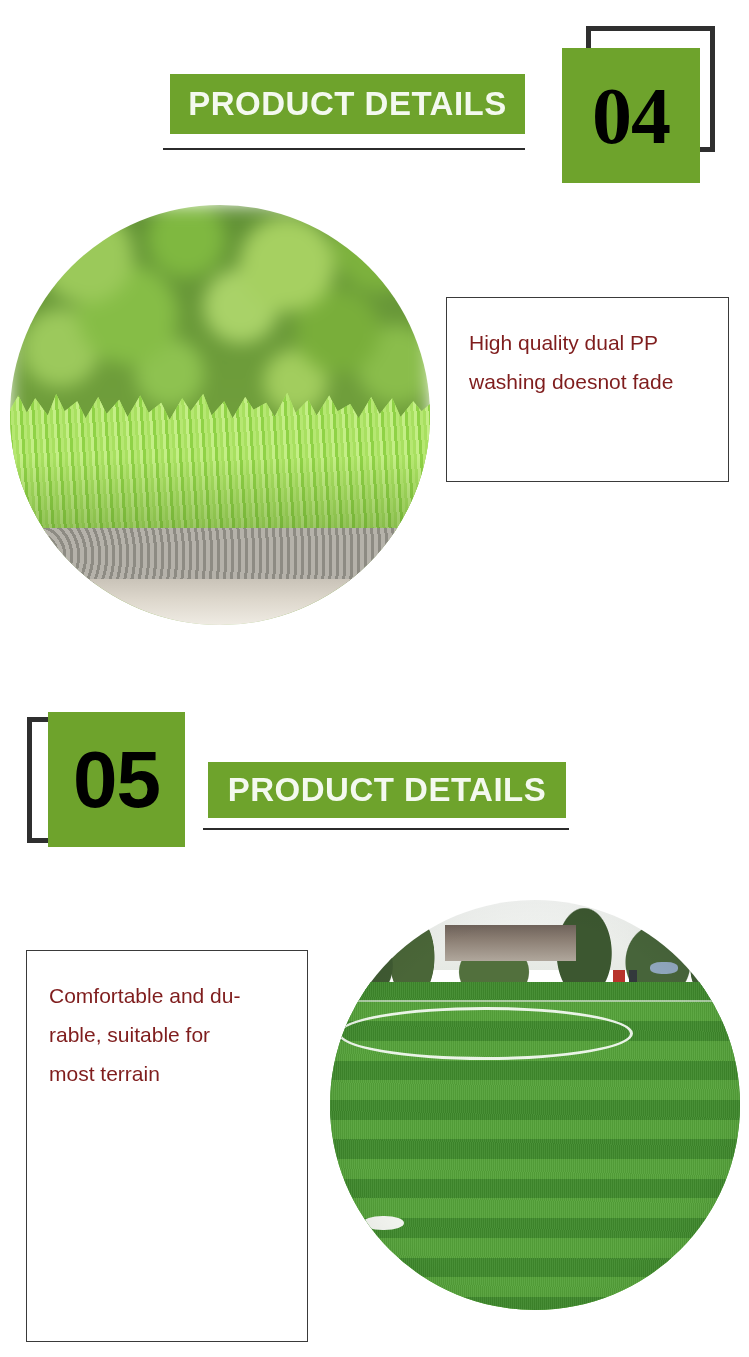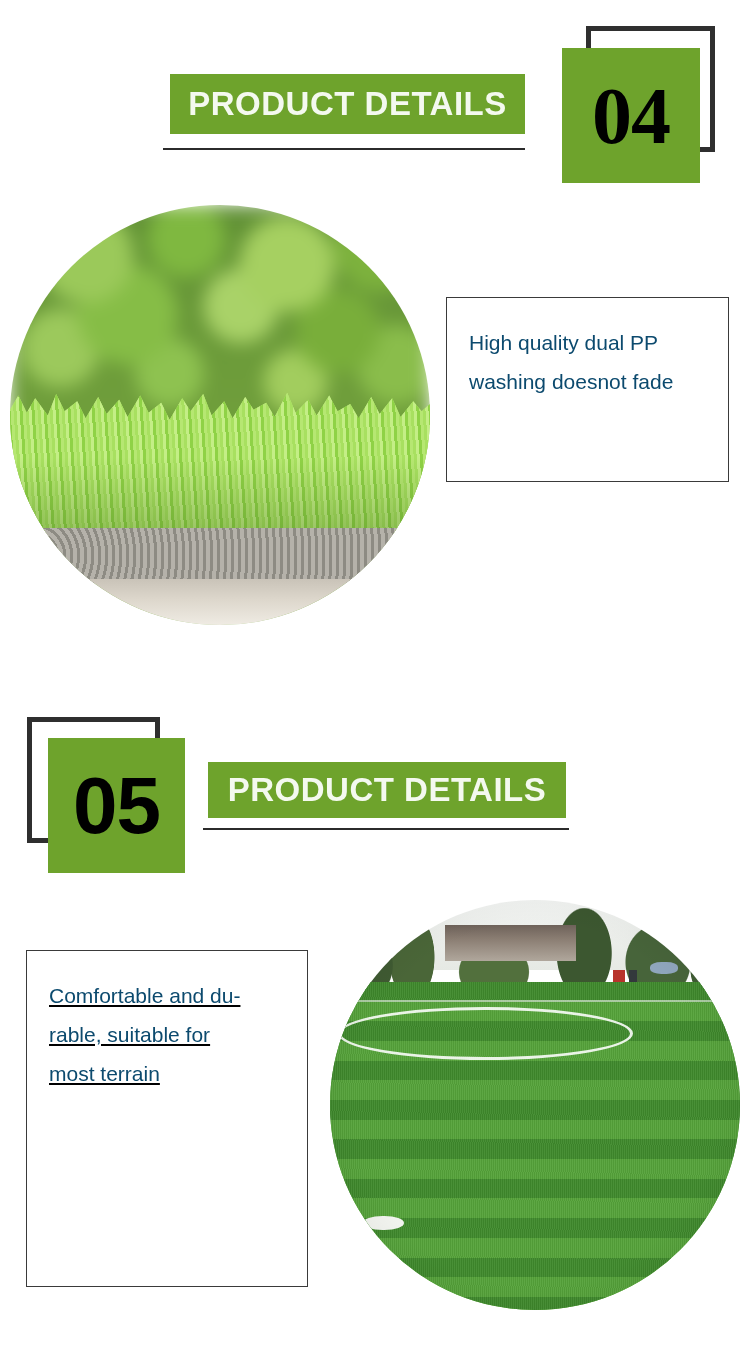--- a/index.html
+++ b/index.html
@@ -63,21 +63,21 @@
   }
 
   
   .text-box {
     position: absolute;
     border: 1px solid #3a3a3a;
     background: #ffffff;
     padding: 26px 22px 0 22px;
   }
   .text-box p {
-    color: #0c4a6e;
+    color: #7f1d1d;
     font-size: 21px;
     line-height: 1.85;
     white-space: pre-line;
   }
 
   
   .photo-circle {
     position: absolute;
     border-radius: 50%;
     overflow: hidden;
@@ -265,31 +265,31 @@
       <p>High quality dual PP
 washing doesnot fade</p>
     </div>
 
   </div>
 
   <div>
 
     <div class="badge-outline" style="left:27px; top:717px; width:133px; height:126px;"></div>
 
-    <div class="badge-square" style="left:48px; top:738px; width:137px; height:135px;">
+    <div class="badge-square" style="left:48px; top:712px; width:137px; height:135px;">
       <span>05</span>
     </div>
 
     <div class="title-bar" style="left:208px; top:762px; width:358px; height:56px;">
       <span>PRODUCT DETAILS</span>
     </div>
 
     <div class="title-underline" style="left:203px; top:828px; width:366px;"></div>
 
-    <div class="text-box" style="left:26px; top:950px; width:282px; height:337px;text-decoration:underline;">
+    <div class="text-box" style="left:26px; top:950px; width:282px; height:392px;">
       <p>Comfortable and du-
 rable, suitable for
 most terrain</p>
     </div>
 
     <div class="photo-circle" style="left:330px; top:900px; width:410px; height:410px;">
       <div class="pitch-sky"></div>
       <div class="pitch-trees"></div>
       <div class="pitch-building"></div>
       <div class="pitch-marker-red"></div>

